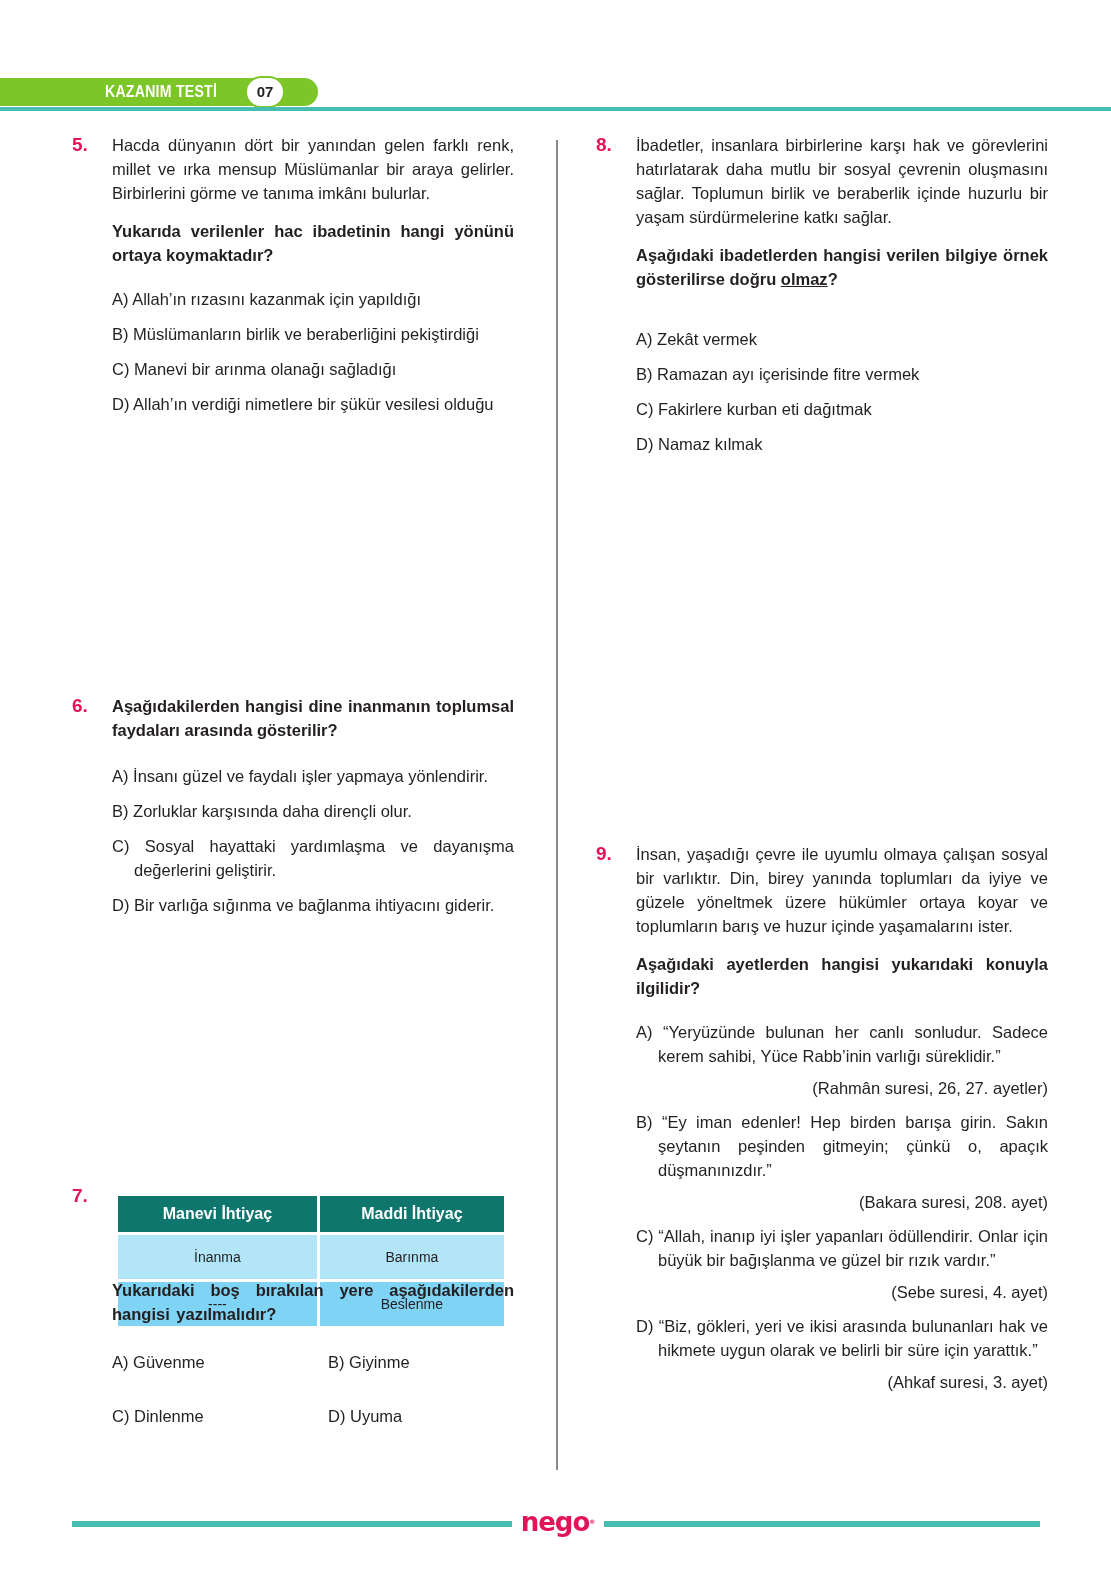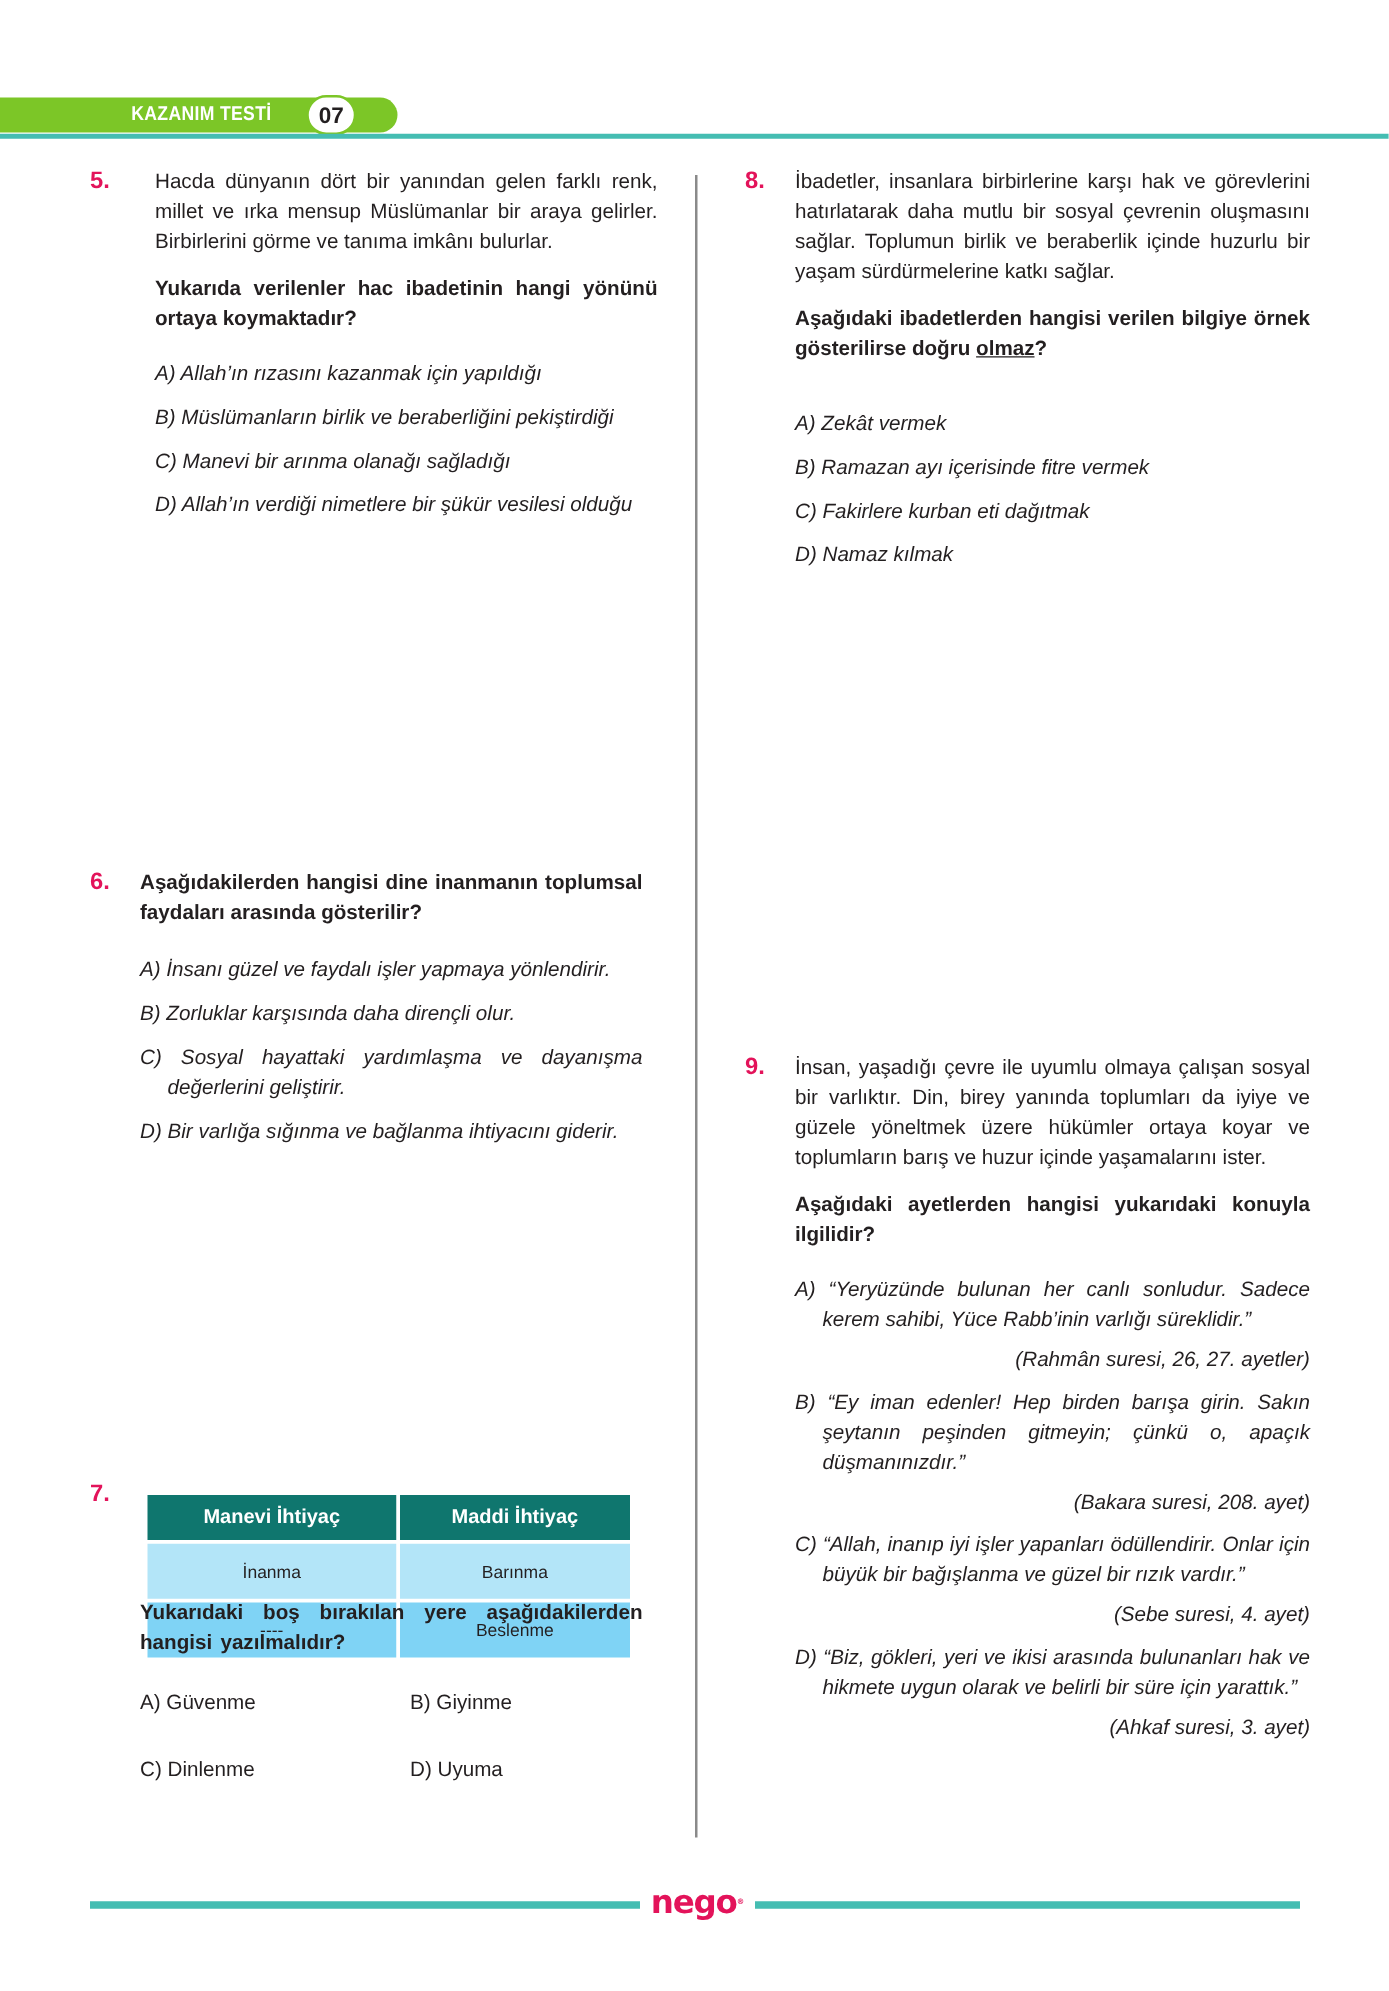--- a/index.html
+++ b/index.html
@@ -12,41 +12,41 @@
     background: #7cc627; border-radius: 0 14px 14px 0;
   }
   .header-title {
     position: absolute; left: 105px; top: 81px; height: 22px; line-height: 22px;
     color: #ffffff; font-weight: bold; font-size: 16px; letter-spacing: 0.3px;
     font-family: "Liberation Sans", sans-serif; transform: scaleX(0.88); transform-origin: left center;
   }
   .header-badge {
     position: absolute; left: 245px; top: 76px; width: 40px; height: 32px;
     background: #ffffff; border: 2px solid #7cc627; border-radius: 16px;
-    text-align: center; line-height: 28px; font-weight: bold; font-size: 18px; color: #231f20;
+    text-align: center; line-height: 28px; font-weight: bold; font-size: 15px; color: #231f20;
   }
   .header-line {
     position: absolute; left: 0; top: 107px; width: 1111px; height: 4px; background: #45bdb2;
   }
 
   
   .col-divider {
     position: absolute; left: 556px; top: 140px; width: 2px; height: 1330px; background: #8a8a8a;
   }
 
   
   .q { position: absolute; font-size: 16.5px; line-height: 24px; }
   .q-num {
     position: absolute; left: 0; top: 0; color: #e3135a; font-weight: bold; font-size: 19px;
   }
   .q-body { position: absolute; left: 40px; top: 0; width: 402px; text-align: justify; }
   .q-body.right { width: 412px; }
   .stem { font-weight: bold; margin-top: 14px; }
   .para { }
-  .opts { margin-top: 22px; font-style: italic; }
+  .opts { margin-top: 22px; }
   .opt { margin-bottom: 11px; padding-left: 22px; text-indent: -22px; }
   .u { text-decoration: underline; }
   .cite { text-align: right; margin: 8px 0 10px; }
 
   
   .needs-table {
     position: absolute; left: 115px; top: 1193px; width: 392px; border-collapse: separate; border-spacing: 3px;
   }
   .needs-table th {
     background: #0f766e; color: #ffffff; font-weight: bold; font-size: 16px; height: 36px; text-align: center;
@@ -72,21 +72,21 @@
 
 <div class="header-bar"></div>
 <div class="header-title">KAZANIM TESTİ</div>
 <div class="header-badge">07</div>
 <div class="header-line"></div>
 
 <div class="col-divider"></div>
 
 <div class="q" style="left:72px; top:133px;">
   <div class="q-num">5.</div>
-  <div class="q-body" style="left:52px;">
+  <div class="q-body" style="left:40px;">
     <div class="para">Hacda dünyanın dört bir yanından gelen farklı renk, millet ve ırka mensup Müslümanlar bir araya gelirler. Birbirlerini görme ve tanıma imkânı bulurlar.</div>
     <div class="stem">Yukarıda verilenler hac ibadetinin hangi yönünü ortaya koymaktadır?</div>
     <div class="opts" style="margin-top:20px;">
       <div class="opt">A) Allah’ın rızasını kazanmak için yapıldığı</div>
       <div class="opt">B) Müslümanların birlik ve beraberliğini pekiştirdiği</div>
       <div class="opt">C) Manevi bir arınma olanağı sağladığı</div>
       <div class="opt" style="white-space:nowrap;">D) Allah’ın verdiği nimetlere bir şükür vesilesi olduğu</div>
     </div>
   </div>
 </div>

